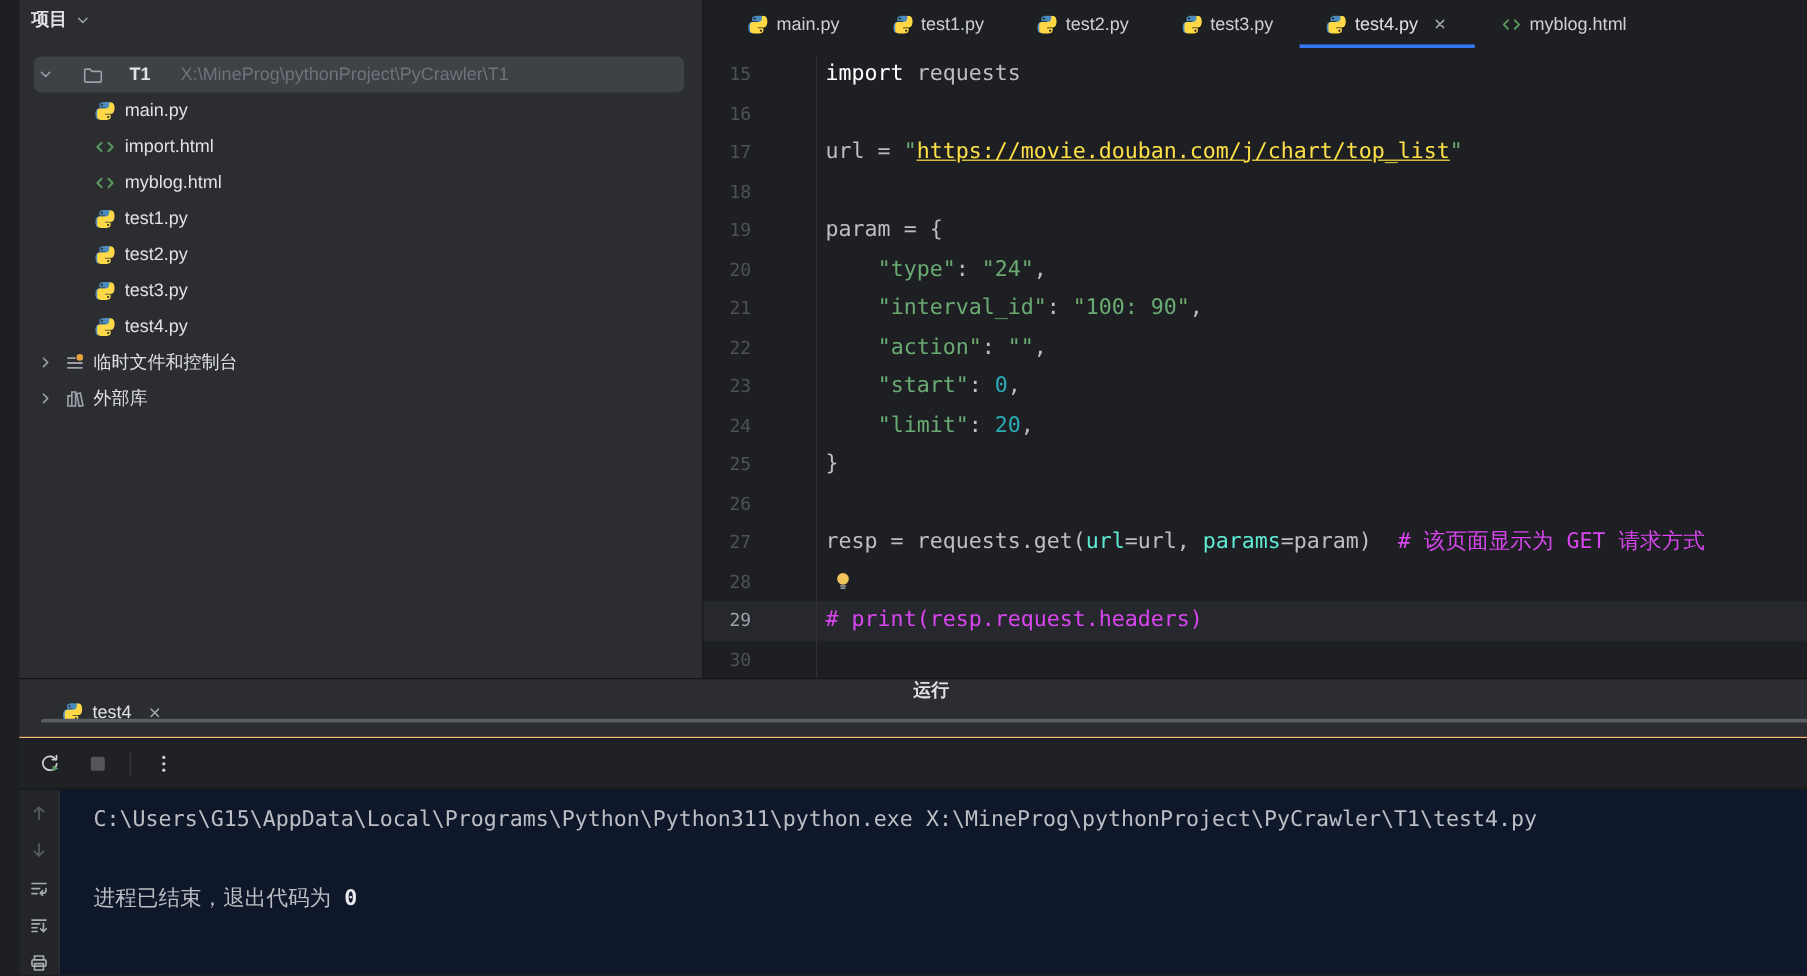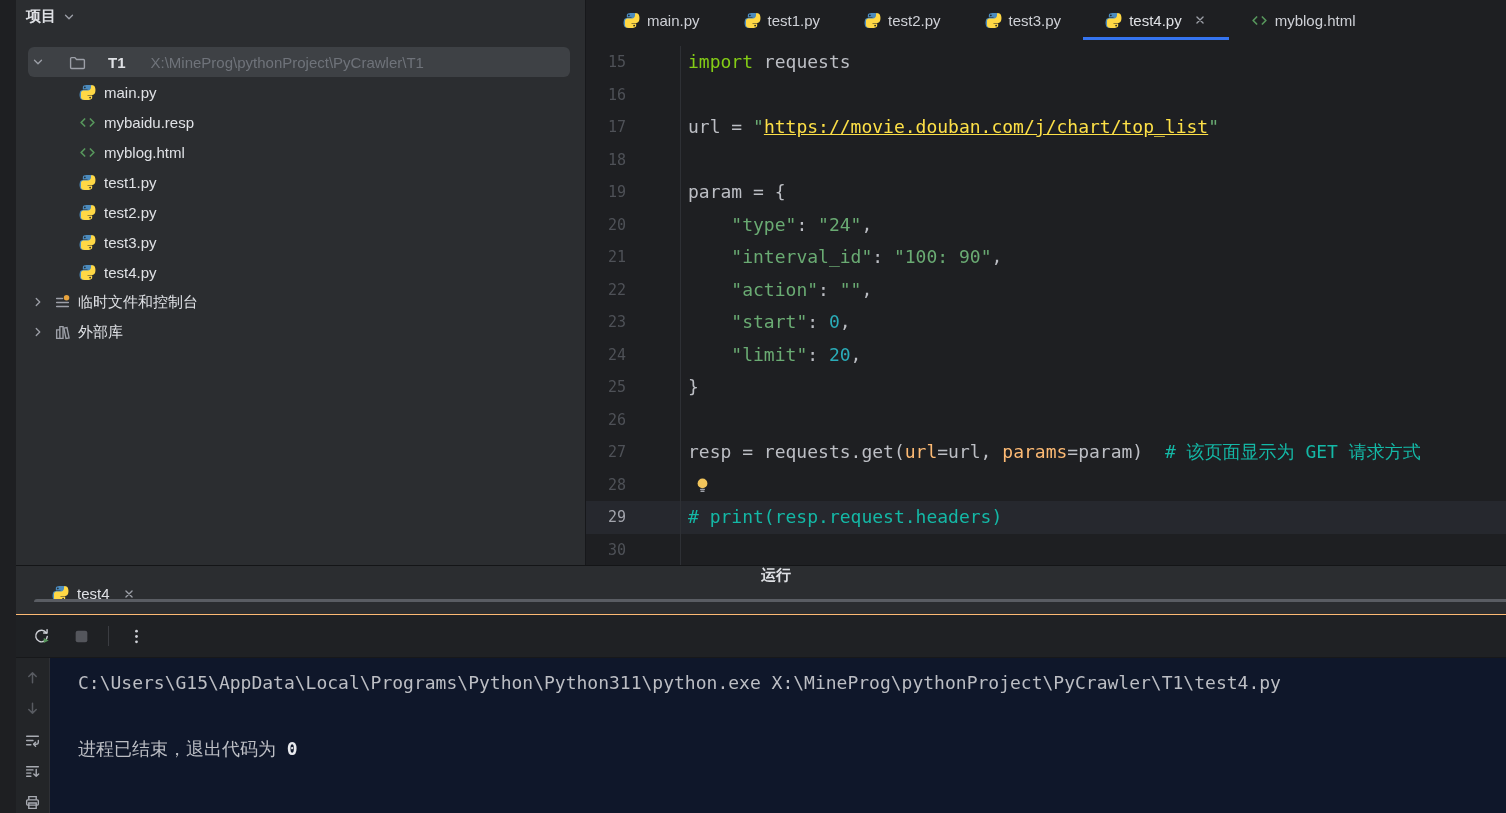--- a/index.html
+++ b/index.html
@@ -48,26 +48,26 @@
 
   .editor { padding-top:6px; font-family:"DejaVu Sans Mono","Liberation Mono",monospace;
             font-size:18px; }
   .code-row { display:flex; height:32.5px; line-height:32.5px; white-space:pre; }
   .code-row.current { background:#26282e; }
   .gutter { flex:none; width:94px; padding-right:54px; text-align:right;
             color:#4e5157; font-size:15px; cursor:pointer; }
   .code-row.current .gutter { color:#a1a3ab; }
   .code-content { flex:1; border-left:1px solid #2e3035; padding-left:7px; }
   .pl  { color:#bcbec4; }
-  .kw  { color:#84cc16; }
+  .kw  { color:#ffffff; }
   .str { color:#6aab73; }
   .url { color:#fde047; text-decoration:underline; }
   .num { color:#2aacb8; }
-  .prm { color:#fdba74; }
-  .cmt { color:#14b8a6; }
+  .prm { color:#5eead4; }
+  .cmt { color:#d946ef; }
   .bulb { display:inline-block; vertical-align:middle; margin-left:6px; }
   .bulb svg { width:17px; height:17px; }
 
   
   .run-panel { position:absolute; left:0; top:565px; width:1506px; height:248px;
                background:#2b2d30; border-top:1px solid #141517; }
   .run-header { height:49px; display:flex; align-items:stretch;
                 border-bottom:1px solid #fdba74;flex-direction:column; }
   .run-title { align-self:center; margin-left:14px; font-size:15px; font-weight:700; }
   .run-tab { margin-left:18px; display:flex; align-items:center; gap:8px;
@@ -131,21 +131,21 @@
               </svg>
             </span>
             <span>main.py</span>
           </div>
           <div class="tree-row file-row">
             <span class="icn">
               <svg viewBox="0 0 16 16" fill="none" stroke="#57965C" stroke-width="1.6" stroke-linecap="round" stroke-linejoin="round">
                 <path d="M5.3 4.7 2 8l3.3 3.3M10.7 4.7 14 8l-3.3 3.3"></path>
               </svg>
             </span>
-            <span>mybaidu.resp</span>
+            <span>import.html</span>
           </div>
           <div class="tree-row file-row">
             <span class="icn">
               <svg viewBox="0 0 16 16" fill="none" stroke="#57965C" stroke-width="1.6" stroke-linecap="round" stroke-linejoin="round">
                 <path d="M5.3 4.7 2 8l3.3 3.3M10.7 4.7 14 8l-3.3 3.3"></path>
               </svg>
             </span>
             <span>myblog.html</span>
           </div>
           <div class="tree-row file-row">

